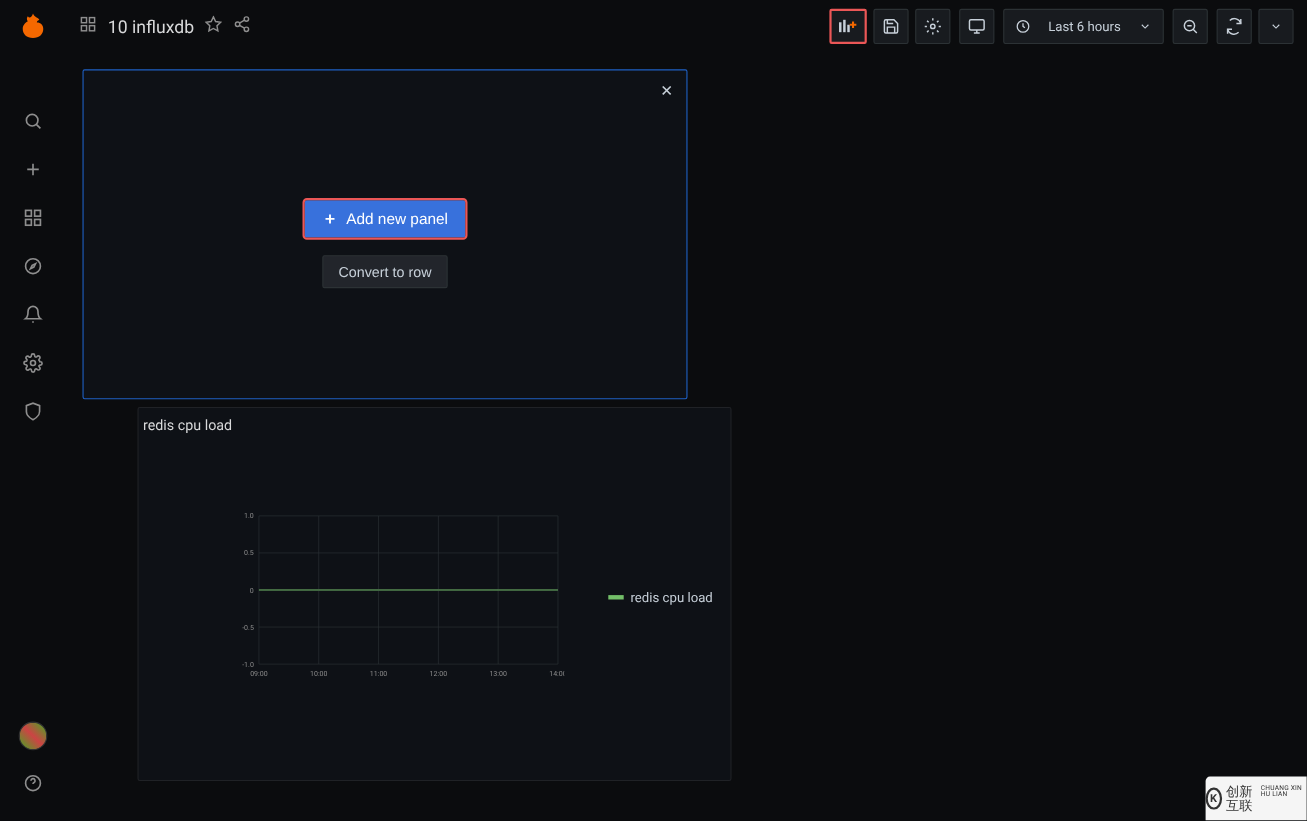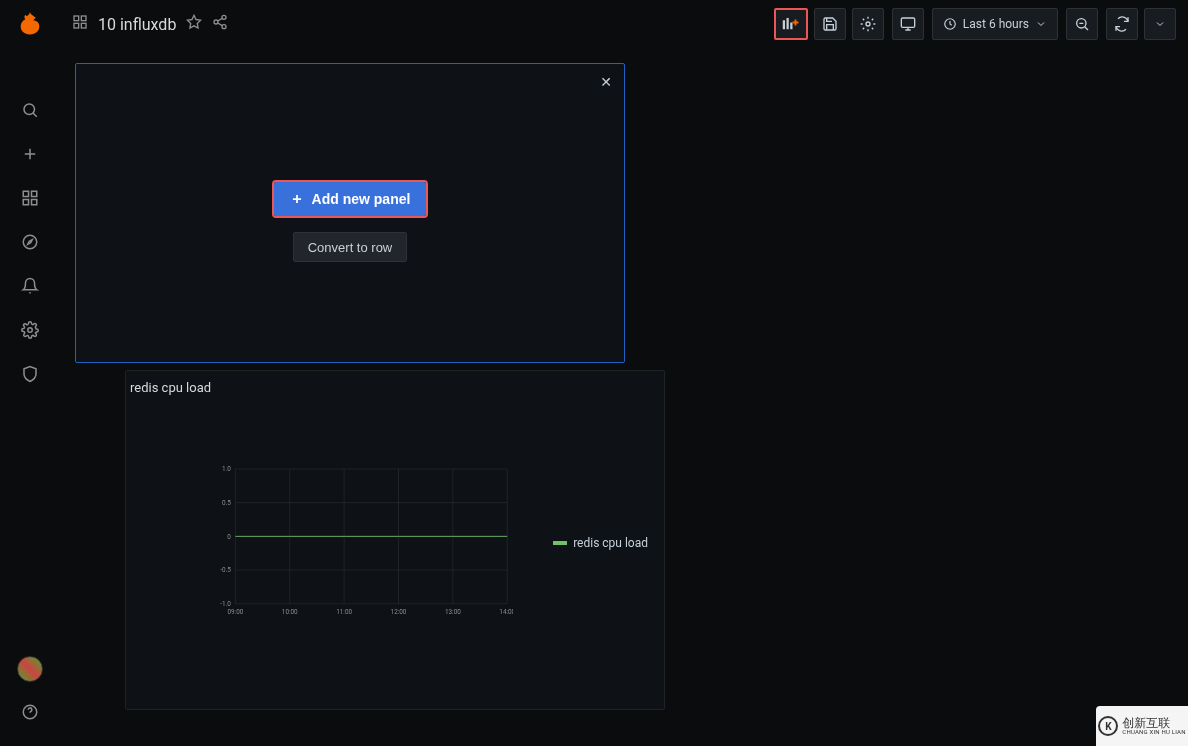--- a/index.html
+++ b/index.html
@@ -8,39 +8,39 @@
 .sidebar .logo { width:32px; height:32px; margin-bottom:50px; display:flex; align-items:center; justify-content:center; }
 .sidebar .nav-item { width:40px; height:40px; display:flex; align-items:center; justify-content:center; margin-bottom:4px; color:#8e8e8e; cursor:pointer; }
 .sidebar .bottom { position:absolute; bottom:10px; left:0; width:60px; display:flex; flex-direction:column; align-items:center; gap:10px;}
 .avatar { width:26px; height:26px; border-radius:50%; background:linear-gradient(45deg,#4a2,#c44,#4a2); border:1px solid #333; }
 .topbar { position:absolute; left:60px; top:0; right:0; height:48px; display:flex; align-items:center; padding:0 12px; gap:8px; }
 .breadcrumbs { display:flex; align-items:center; gap:10px; color:#d8d9da; font-size:16px;text-align:center; }
 .tb-spacer { flex:1; }
 .tb-btn { height:32px; min-width:32px; border:1px solid #2c3235; background:#181b1f; color:#c7d0d9; border-radius:2px; display:flex; align-items:center; justify-content:center; padding:0 6px; cursor:pointer; gap:6px; font-size:12px; }
 .tb-btn.highlight { border:2px solid #eb5757; }
 .tb-group { display:flex; gap:6px; }
-.time-btn { display:flex; align-items:center; gap:6px; padding:0 10px; }
+.time-btn { display:flex; align-items:center; gap:16px; padding:0 10px; }
 
 .content { position:absolute; left:60px; top:48px; right:0; bottom:0; padding:12px; }
 .add-panel-box { position:absolute; left:15px; top:15px; width:550px; height:300px; border:1px solid #1f60c4; background:#0e1116; border-radius:2px; }
 .add-panel-close { position:absolute; top:10px; right:12px; color:#c7d0d9; cursor:pointer; font-size:14px; }
 .add-panel-inner { position:absolute; top:118px; left:0; width:100%; display:flex; flex-direction:column; align-items:center; gap:16px; }
-.btn-primary { background:#3871dc; color:#fff; border:none; height:34px; padding:0 16px; border-radius:2px; font-size:14px; font-weight:700; display:flex; align-items:center; gap:8px; cursor:pointer; outline:2px solid #eb5757; outline-offset:0; }
+.btn-primary { background:#3871dc; color:#fff; border:none; height:34px; padding:0 16px; border-radius:2px; font-size:14px; font-weight:400; display:flex; align-items:center; gap:8px; cursor:pointer; outline:2px solid #eb5757; outline-offset:0; }
 .btn-secondary { background:#22252b; color:#c7d0d9; border:1px solid #2c3235; height:30px; padding:2px 14px; border-radius:2px; font-size:13px; cursor:pointer; }
 
 .chart-panel { position:absolute; left:65px; top:322px; width:540px; height:340px; background:#0e1116; border:1px solid #202226; border-radius:2px; padding:6px 4px 4px 4px; display:flex; flex-direction:row; }
 .chart-title { text-align:center; font-size:13px; color:#d8d9da; padding:3px 0 10px 0; }
 .chart-body { flex:1; position:relative; }
 svg.plot { width:100%; height:100%; }
 .legend { display:flex; align-items:center; gap:6px; padding:6px 12px 2px 40px; font-size:12px; color:#c7d0d9;}
 .legend-swatch { width:14px; height:4px; background:#73bf69; }
 
 .watermark { position:absolute; right:0; bottom:0; width:92px; height:40px; background:#f5f5f5; color:#333; display:flex; align-items:center; justify-content:center; gap:4px; font-size:10px; border-top-left-radius:4px; }
 .watermark .wm-logo { width:20px; height:20px; border:2px solid #333; border-radius:50%; display:flex; align-items:center; justify-content:center; font-weight:bold; font-size:10px;}
-.watermark .wm-txt { display:flex; flex-direction:column; line-height:1; }
+.watermark .wm-txt { display:flex; flex-direction:row; line-height:1; }
 .wm-cn{font-size:12px;}
 .wm-en{font-size:6px; letter-spacing:0.2px;}
 
 .icon { width:18px; height:18px; display:inline-block; }
 </style>
 </head>
 <body>
 
 <div class="sidebar">
   <div class="logo">

